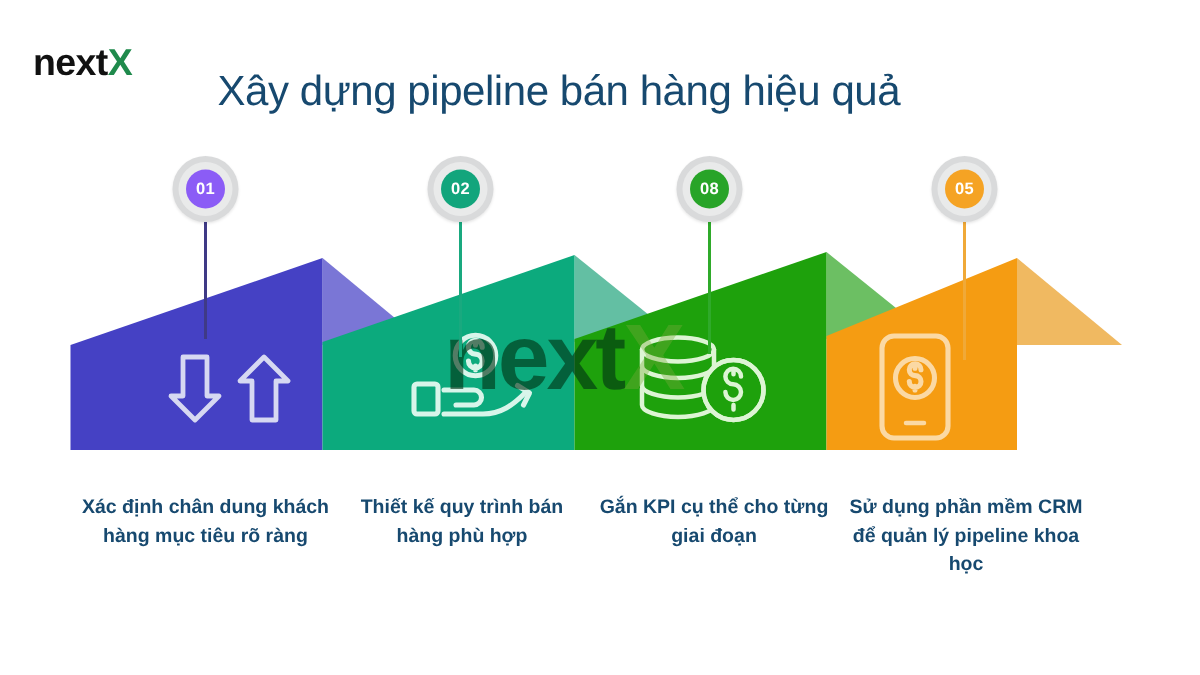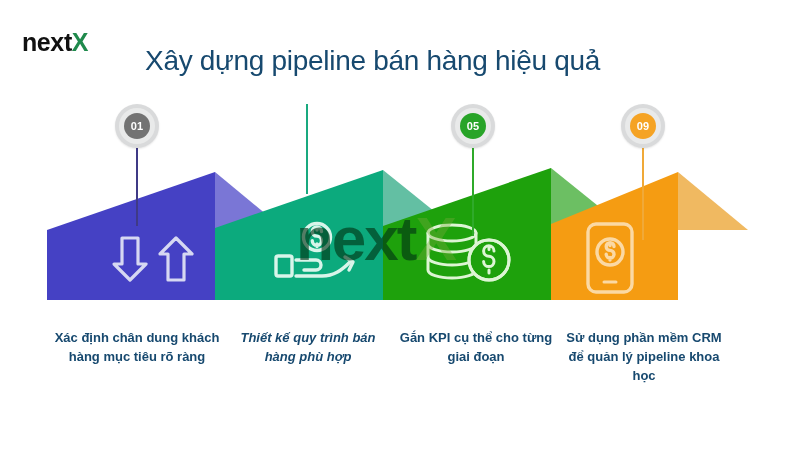--- a/index.html
+++ b/index.html
@@ -180,49 +180,52 @@
       <path d="M604,122 h12" stroke-width="3"></path>
     </g>
   </svg>
 
   <div id="watermark">
     <span>next</span><span class="wm-x">X</span>
   </div>
 
   <div class="pin" style="left:137px;">
     <div class="pin-ring">
-      <div class="pin-disc" style="background:#737373;">01</div>
+      <div class="pin-disc" style="background:#8b5cf6;">01</div>
     </div>
     <svg class="pin-stem" width="2" height="78">
       <rect x="0" y="0" width="2" height="78" fill="#3f3a86"></rect>
     </svg>
   </div>
 
   <div class="pin" style="left:307px;">
+    <div class="pin-ring">
+      <div class="pin-disc" style="background:#12a57c;">02</div>
+    </div>
     <svg class="pin-stem" width="2" height="90">
       <rect x="0" y="0" width="2" height="90" fill="#19a97f"></rect>
     </svg>
   </div>
 
   <div class="pin" style="left:473px;">
     <div class="pin-ring">
-      <div class="pin-disc" style="background:#28a428;">05</div>
+      <div class="pin-disc" style="background:#28a428;">08</div>
     </div>
     <svg class="pin-stem" width="2" height="88">
       <rect x="0" y="0" width="2" height="88" fill="#2faa2a"></rect>
     </svg>
   </div>
 
   <div class="pin" style="left:643px;">
     <div class="pin-ring">
-      <div class="pin-disc" style="background:#f5a324;">09</div>
+      <div class="pin-disc" style="background:#f5a324;">05</div>
     </div>
     <svg class="pin-stem" width="2" height="92">
       <rect x="0" y="0" width="2" height="92" fill="#f0a938"></rect>
     </svg>
   </div>
 
   <div class="caption" style="left:48px; width:178px;">Xác định chân dung khách hàng mục tiêu rõ ràng</div>
-  <div class="caption" style="left:228px; width:160px;font-style:italic;">Thiết kế quy trình bán hàng phù hợp</div>
+  <div class="caption" style="left:228px; width:160px;">Thiết kế quy trình bán hàng phù hợp</div>
   <div class="caption" style="left:558px; width:172px;">Sử dụng phần mềm CRM để quản lý pipeline khoa học</div>
   <div class="caption" style="left:396px; width:160px;">Gắn KPI cụ thể cho từng giai đoạn</div>
 
 </div>
 
 </body></html>

